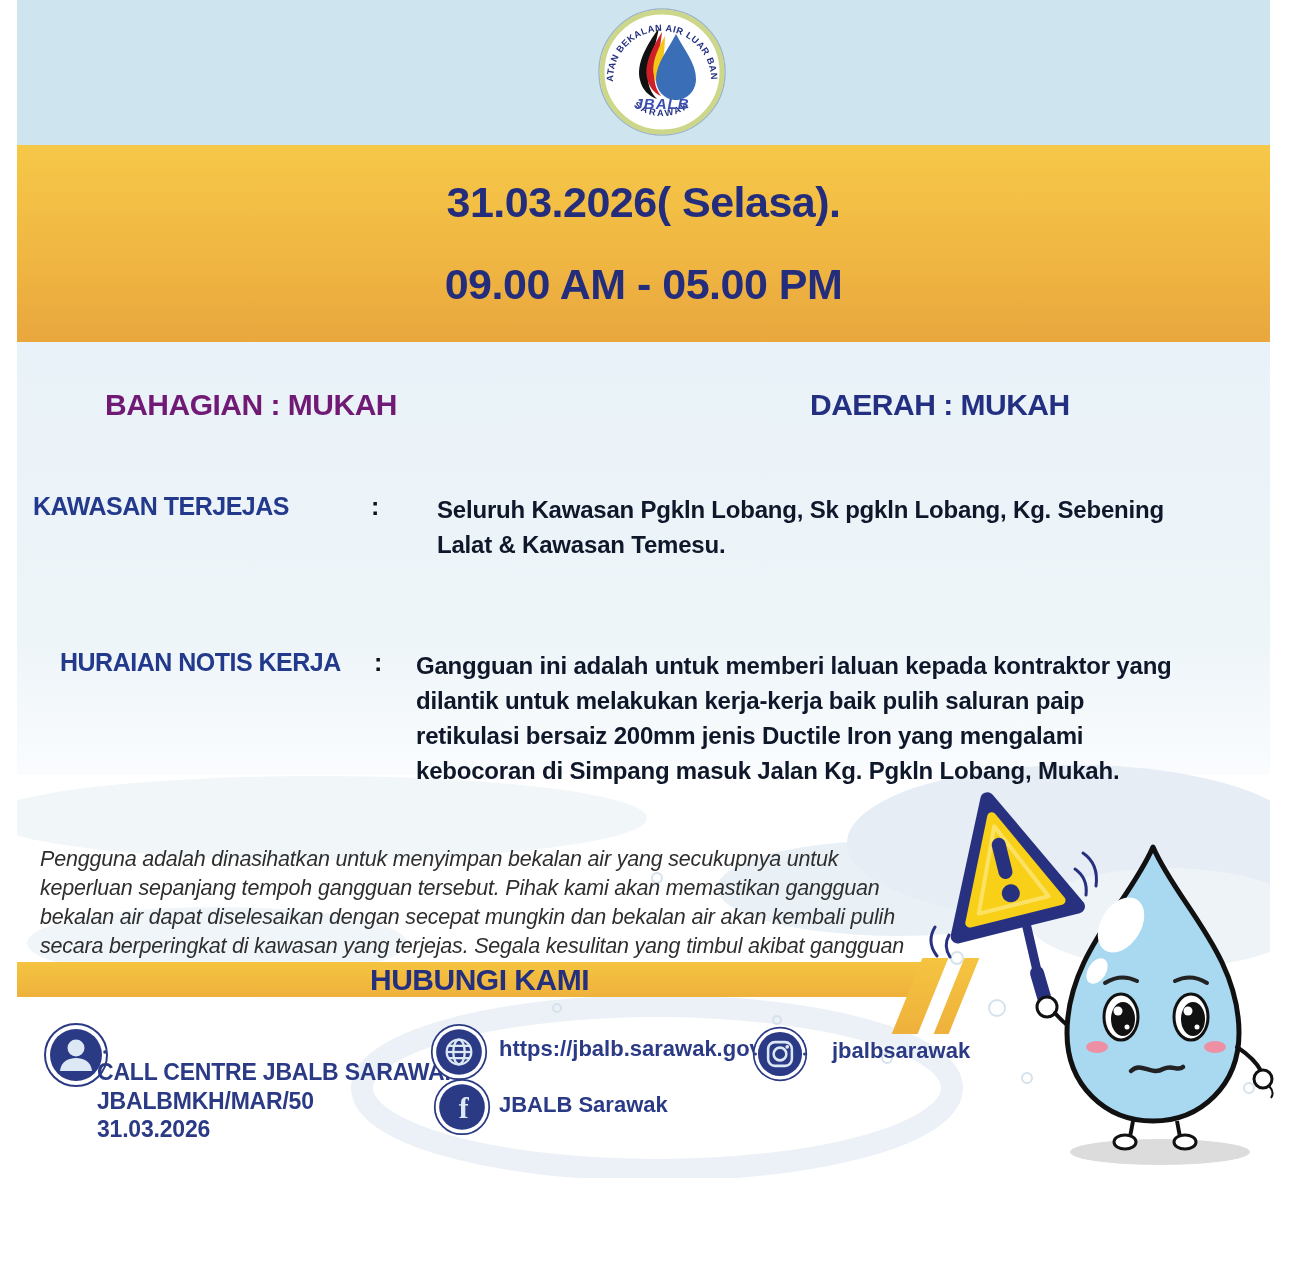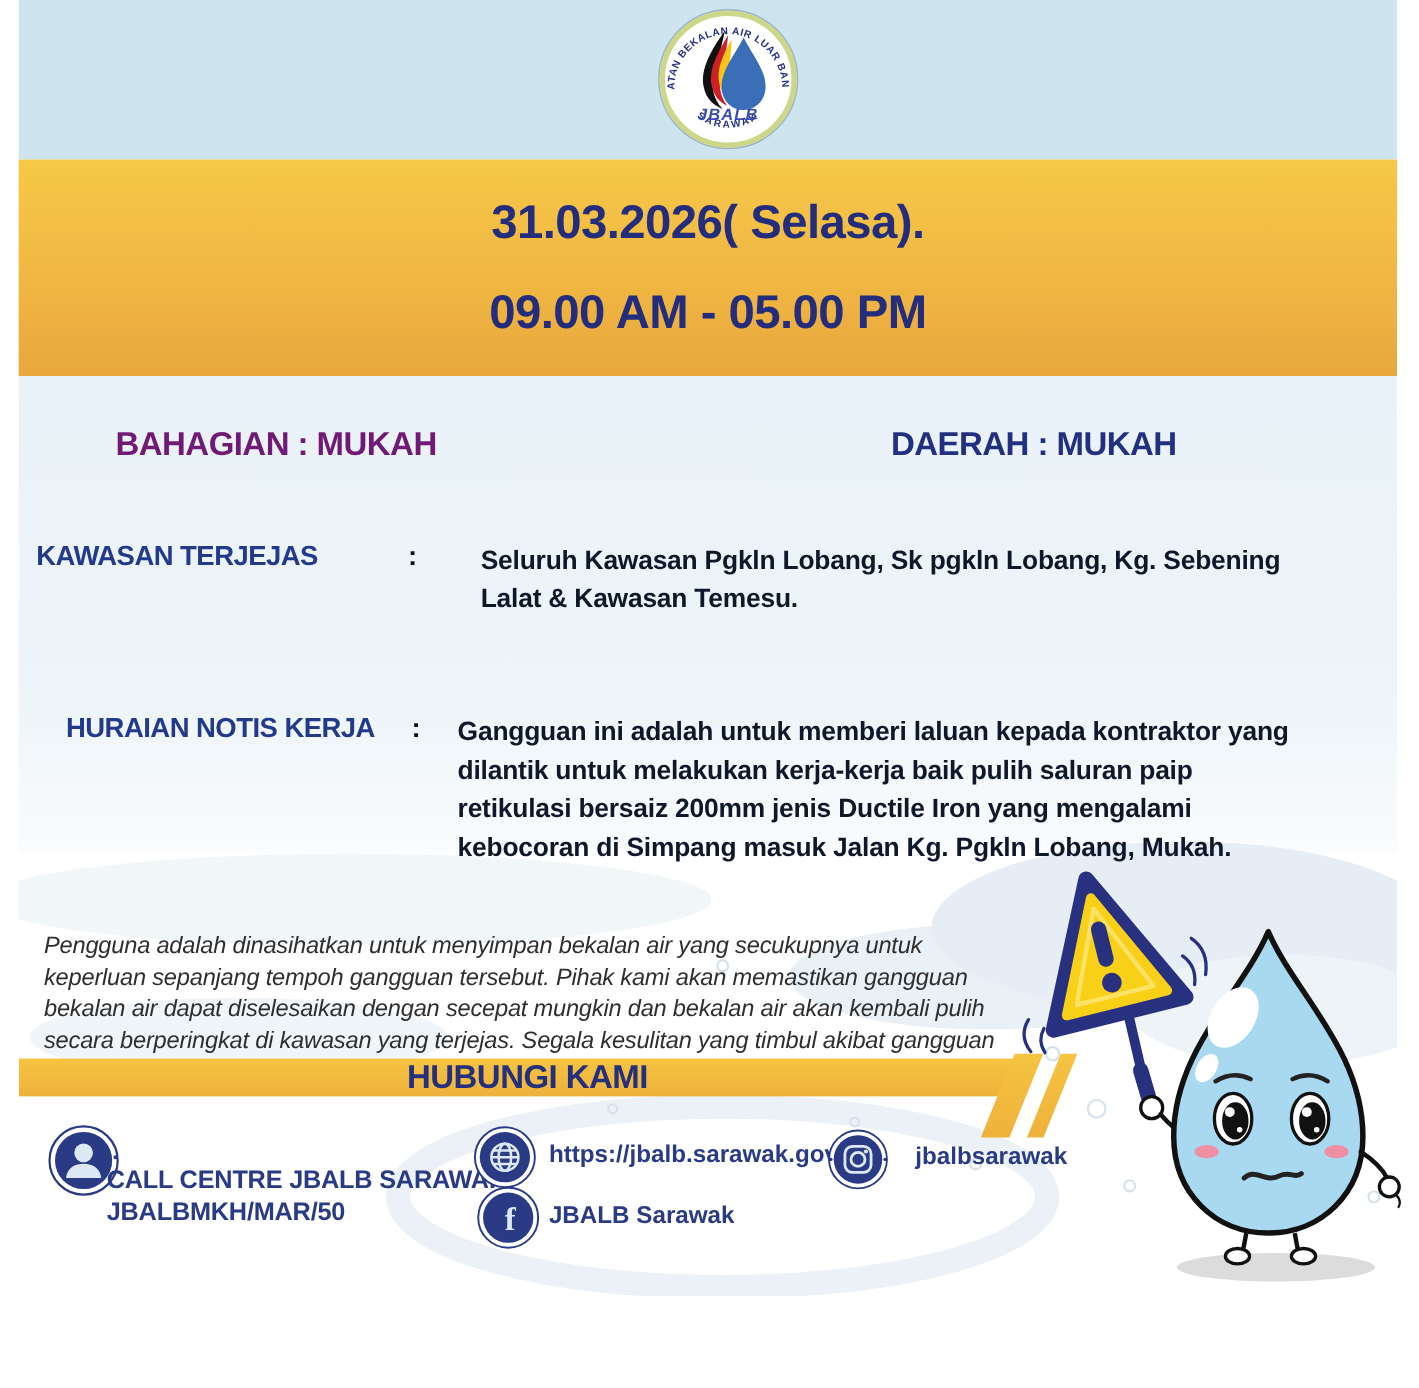--- a/index.html
+++ b/index.html
@@ -140,20 +140,21 @@
     <svg class="icon-abs" style="left:26px; top:1022px;" width="66" height="66" viewBox="0 0 66 66">
       <circle cx="33" cy="33" r="31" fill="#ffffff" stroke="#2b3a85" stroke-width="2"></circle>
       <circle cx="62" cy="30" r="1.8" fill="#2b3a85"></circle>
       <circle cx="33" cy="33" r="26" fill="#2b3a85"></circle>
       <circle cx="33" cy="26" r="8.5" fill="#dce9f5"></circle>
       <path d="M17,49 C18,39 26,36 33,36 C40,36 48,39 49,49 Z" fill="#dce9f5"></path>
     </svg>
     <div class="contact-text call-lines">
       <div>CALL CENTRE JBALB SARAWAK</div>
       <div>JBALBMKH/MAR/50</div>
+      <div>31.03.2026</div>
     </div>
 
     <svg class="icon-abs" style="left:413px; top:1023px;" width="58" height="58" viewBox="0 0 66 66">
       <circle cx="33" cy="33" r="31" fill="#ffffff" stroke="#2b3a85" stroke-width="2"></circle>
       <circle cx="33" cy="33" r="26" fill="#2b3a85"></circle>
       <g stroke="#dce9f5" stroke-width="2.6" fill="none">
         <circle cx="33" cy="33" r="14"></circle>
         <ellipse cx="33" cy="33" rx="6.5" ry="14"></ellipse>
         <line x1="19" y1="33" x2="47" y2="33"></line>
         <line x1="21" y1="26" x2="45" y2="26"></line>

